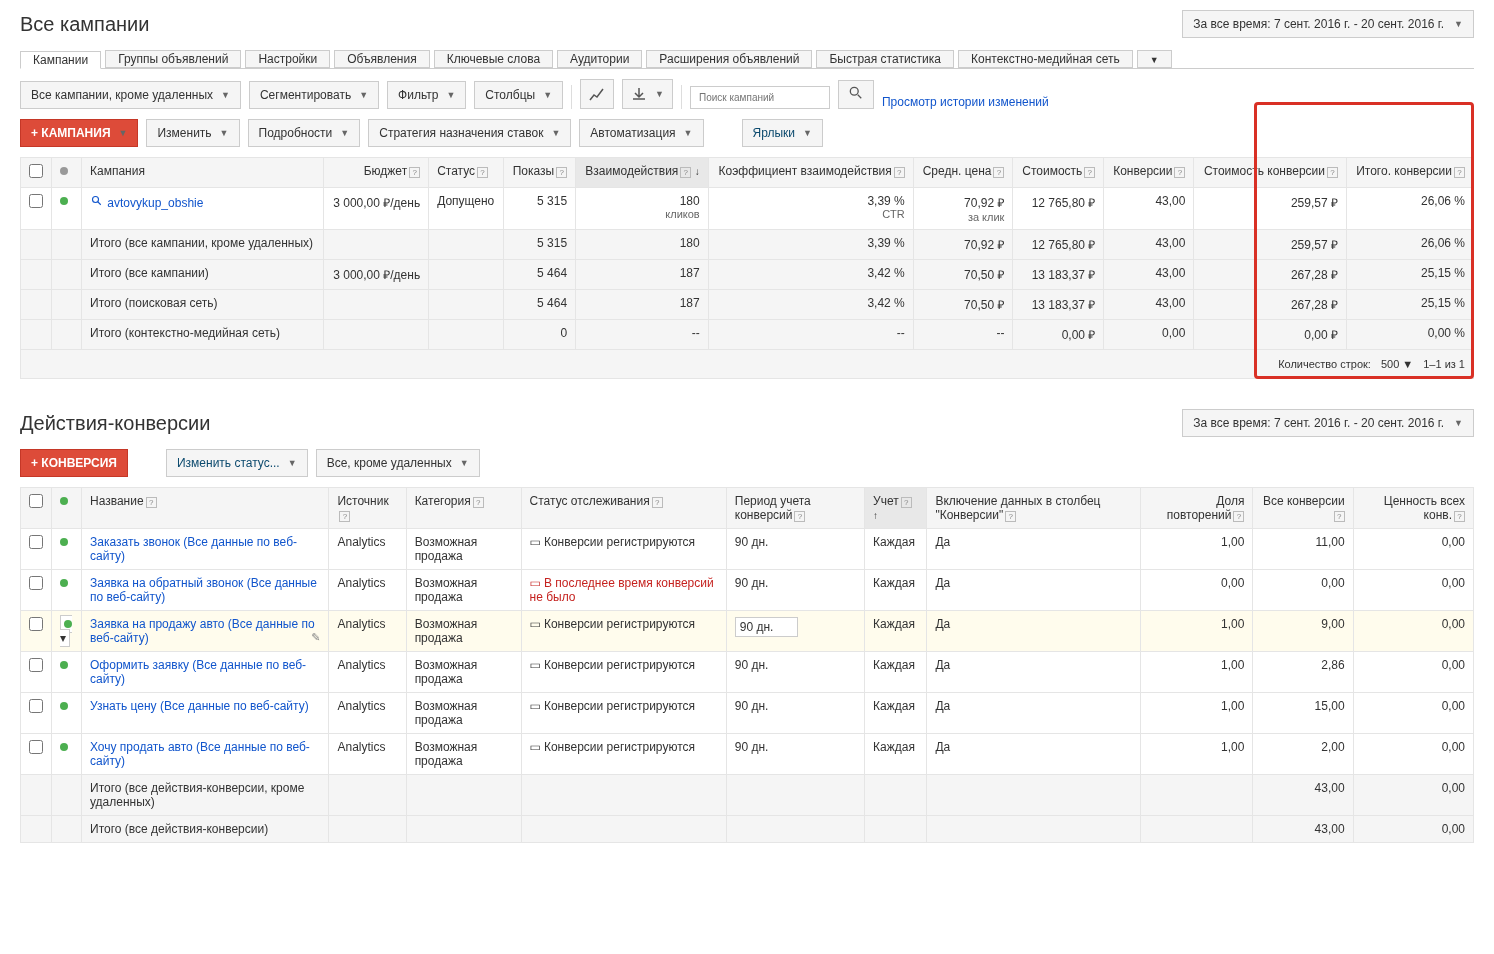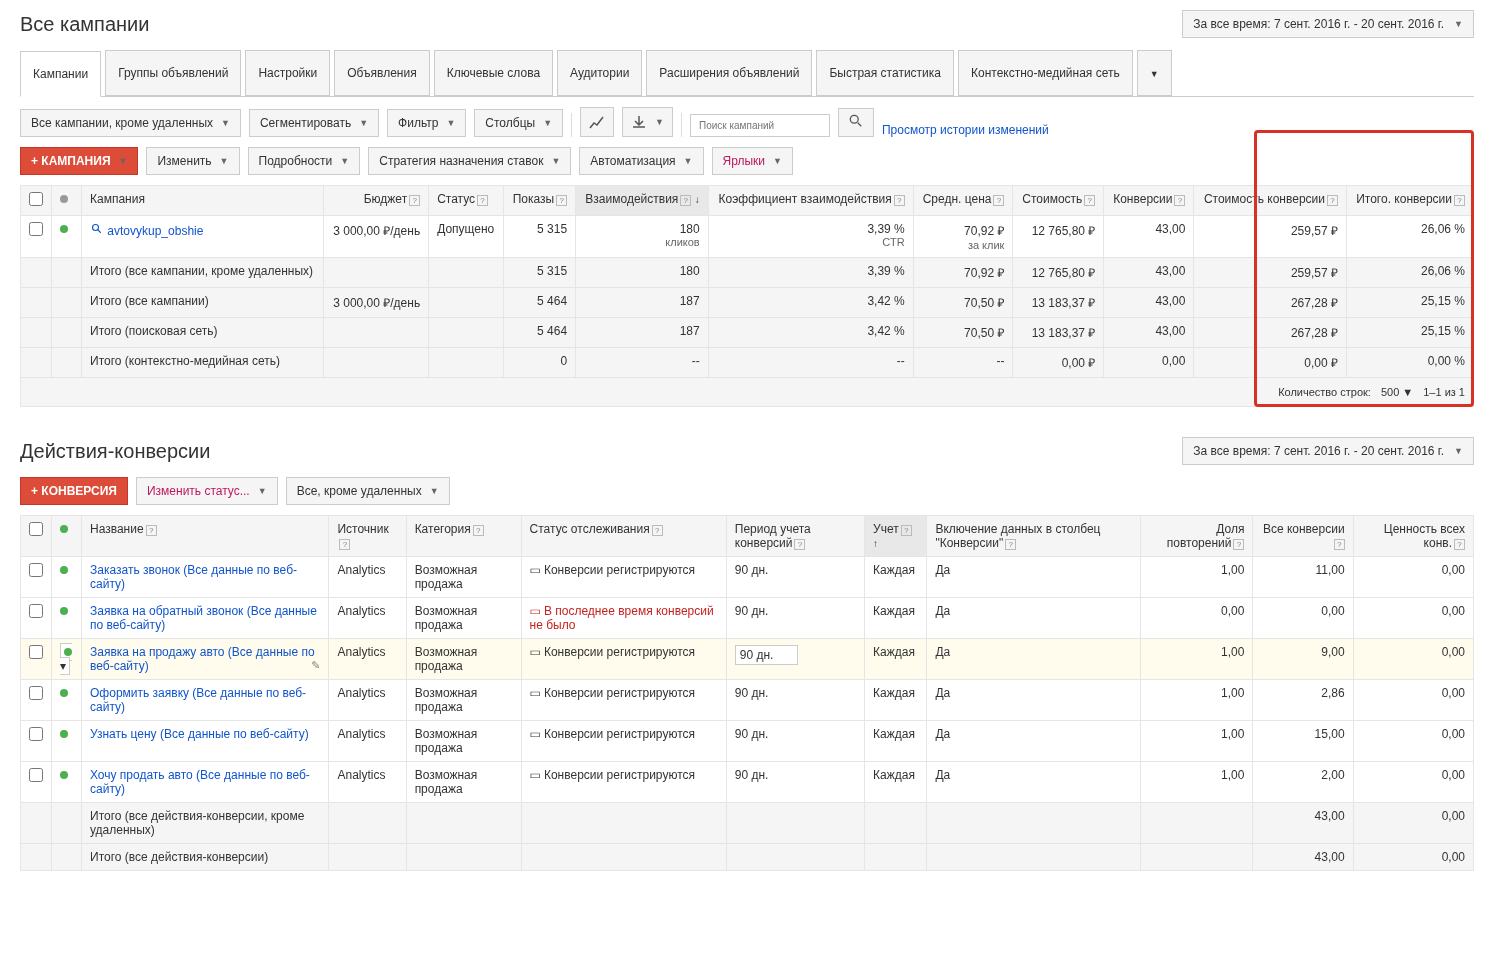--- a/index.html
+++ b/index.html
@@ -2,21 +2,21 @@
 <html><head>
 <meta charset="utf-8">
 <style>
 * { box-sizing: border-box; margin: 0; padding: 0; }
 body { font-family: Arial, sans-serif; font-size: 12px; color: #333; background: #fff; padding: 10px 20px; }
 .header-row { display: flex; justify-content: space-between; align-items: center; margin-bottom: 12px; }
 .page-title { font-size: 20px; font-weight: normal; color: #333; }
 .date-range { border: 1px solid #ccc; background: #f5f5f5; padding: 6px 10px; font-size: 12px; cursor: pointer; display: flex; align-items: center; gap: 6px; }
 .date-range::after { content: "▼"; font-size: 9px; color: #666; margin-left: 4px; }
 .tabs { display: flex; border-bottom: 1px solid #ccc; margin-bottom: 10px; }
-.tab { padding: 15px 12px; border: 1px solid #ccc; background: #f5f5f5; margin-right: 4px; cursor: pointer; font-size: 12px; color: #333; }
+.tab { padding: 1px 12px; border: 1px solid #ccc; background: #f5f5f5; margin-right: 4px; cursor: pointer; font-size: 12px; color: #333; }
 .tab.active { background: #fff; border-bottom: 1px solid #fff; position: relative; top: 1px; }
 .tab.dropdown-only::after { content: "▼"; font-size: 9px; }
 .toolbar { display: flex; align-items: flex-end; gap: 8px; margin-bottom: 10px; flex-wrap: wrap; }
 .btn { border: 1px solid #ccc; background: #f5f5f5; padding: 6px 10px; font-size: 12px; cursor: pointer; display: inline-flex; align-items: center; gap: 4px; }
 .btn-dd::after { content: "▼"; font-size: 9px; color: #666; margin-left: 4px; }
 .btn-red { background: #dd4b39; color: #fff; border-color: #c53727; font-weight: bold; text-transform: uppercase; }
 .btn-icon { padding: 6px 8px; }
 .search-input { border: 1px solid #ccc; padding: 5px 8px; width: 140px; font-size: 10px; }
 .search-btn { border: 1px solid #ccc; background: #f5f5f5; padding: 5px 10px; cursor: pointer; font-weight: bold; }
 .link { color: #1155cc; cursor: pointer; }
@@ -26,21 +26,21 @@
 th .help { display: inline-block; width: 11px; height: 11px; border: 1px solid #bbb; font-size: 8px; text-align: center; line-height: 10px; color: #888; margin-left: 2px; }
 .num { text-align: right; }
 .status-dot { display: inline-block; width: 8px; height: 8px; border-radius: 50%; background: #4caf50; }
 .status-dot-header { display: inline-block; width: 8px; height: 8px; border-radius: 50%; background: #999; }
 .mag-icon { display: inline-flex; width: 14px; height: 14px; align-items: center; justify-content: center; }
 .sub { font-size: 11px; color: #666; }
 .total-row td { background: #f5f5f5; font-weight: normal; }
 .highlight-box { border: 3px solid #d93025; border-radius: 4px; }
 .pager { display: flex; justify-content: flex-end; align-items: center; gap: 10px; padding: 8px; background: #f5f5f5; border: 1px solid #e5e5e5; border-top: none; font-size: 11px; }
 .section-gap { height: 30px; }
-.disabled { color: #be185d; }
+.disabled { color: #0c4a6e; margin-left: 30px; }
 .row-hover td { background: #fffced; }
 .th-sorted { background: #e8e8e8 !important; }
 .arrow-down { font-size: 10px; }
 .chk { width: 14px; height: 14px; }
 .icon-chart, .icon-download { width: 16px; height: 16px; }
 .speech-icon { display: inline-block; margin-right: 3px; }
 .red-text { color: #c5221f; }
 .pencil { color: #888; font-size: 11px; float: right; }
 </style>
 </head>

